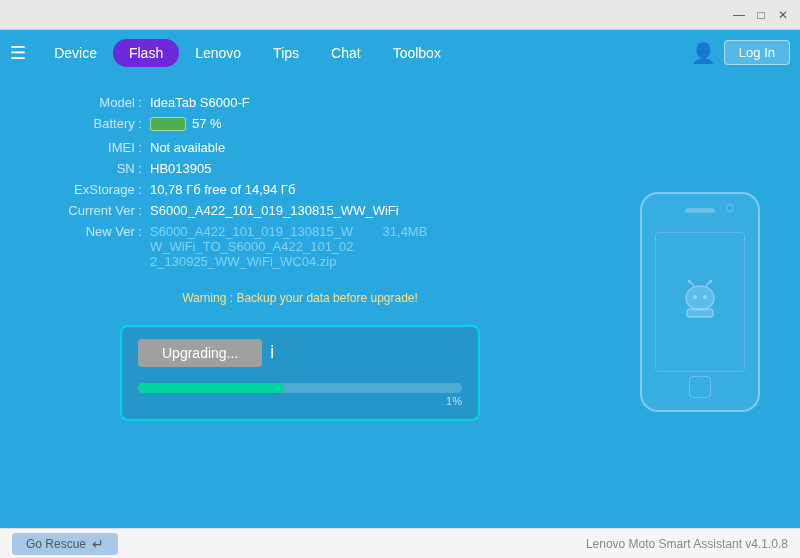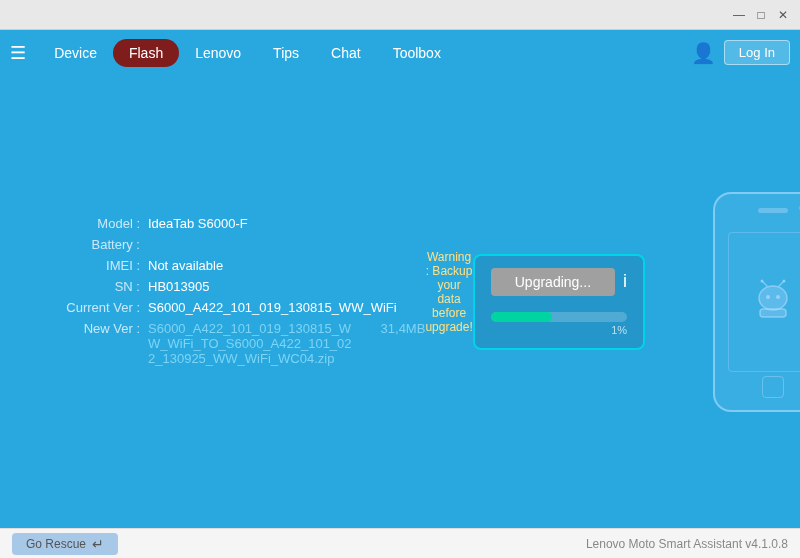--- a/index.html
+++ b/index.html
@@ -55,21 +55,21 @@
     }
     .nav-item {
       color: white;
       padding: 6px 16px;
       border-radius: 4px;
       cursor: pointer;
       font-size: 14px;
       font-weight: 500;
     }
     .nav-item.active {
-      background: #7f1d1d;
+      background: #6d28d9;
       border-radius: 20px;
     }
     .nav-right {
       display: flex;
       align-items: center;
       gap: 8px;
     }
     .user-icon {
       color: white;
       font-size: 20px;
@@ -91,21 +91,21 @@
       height: calc(558px - 30px - 45px - 30px);
       background: #29a8e0;
       position: relative;
     }
 
     
     .device-panel {
       flex: 1;
       padding: 20px 48px;
       display: flex;
-      flex-direction: row;
+      flex-direction: column;
       align-items: center;
     }
 
     
     .info-table {
       width: 100%;
       max-width: 500px;
       margin-bottom: 16px;
     }
     .info-row {
@@ -335,33 +335,43 @@
 
     <div class="info-table">
 
       <div class="info-row">
         <span class="info-label">Model :</span>
         <span class="info-value">IdeaTab S6000-F</span>
       </div>
 
       <div class="info-row">
         <span class="info-label">Battery :</span>
+        <span class="info-value">
+          <span class="battery-bar">
+            <span class="battery-indicator"></span>
+            <span>57 %</span>
+          </span>
+        </span>
       </div>
 
       <div class="info-row">
         <span class="info-label">IMEI :</span>
         <span class="info-value">Not available</span>
       </div>
 
       <div class="info-row">
         <span class="info-label">SN :</span>
         <span class="info-value">HB013905</span>
       </div>
 
 
+      <div class="info-row">
+        <span class="info-label">ExStorage :</span>
+        <span class="info-value">10,78 Гб free of 14,94 Гб</span>
+      </div>
 
       <div class="info-row">
         <span class="info-label">Current Ver :</span>
         <span class="info-value">S6000_A422_101_019_130815_WW_WiFi</span>
       </div>
 
       <div class="info-row">
         <span class="info-label">New Ver :</span>
         <span class="info-value">
           <div class="new-ver-row">

